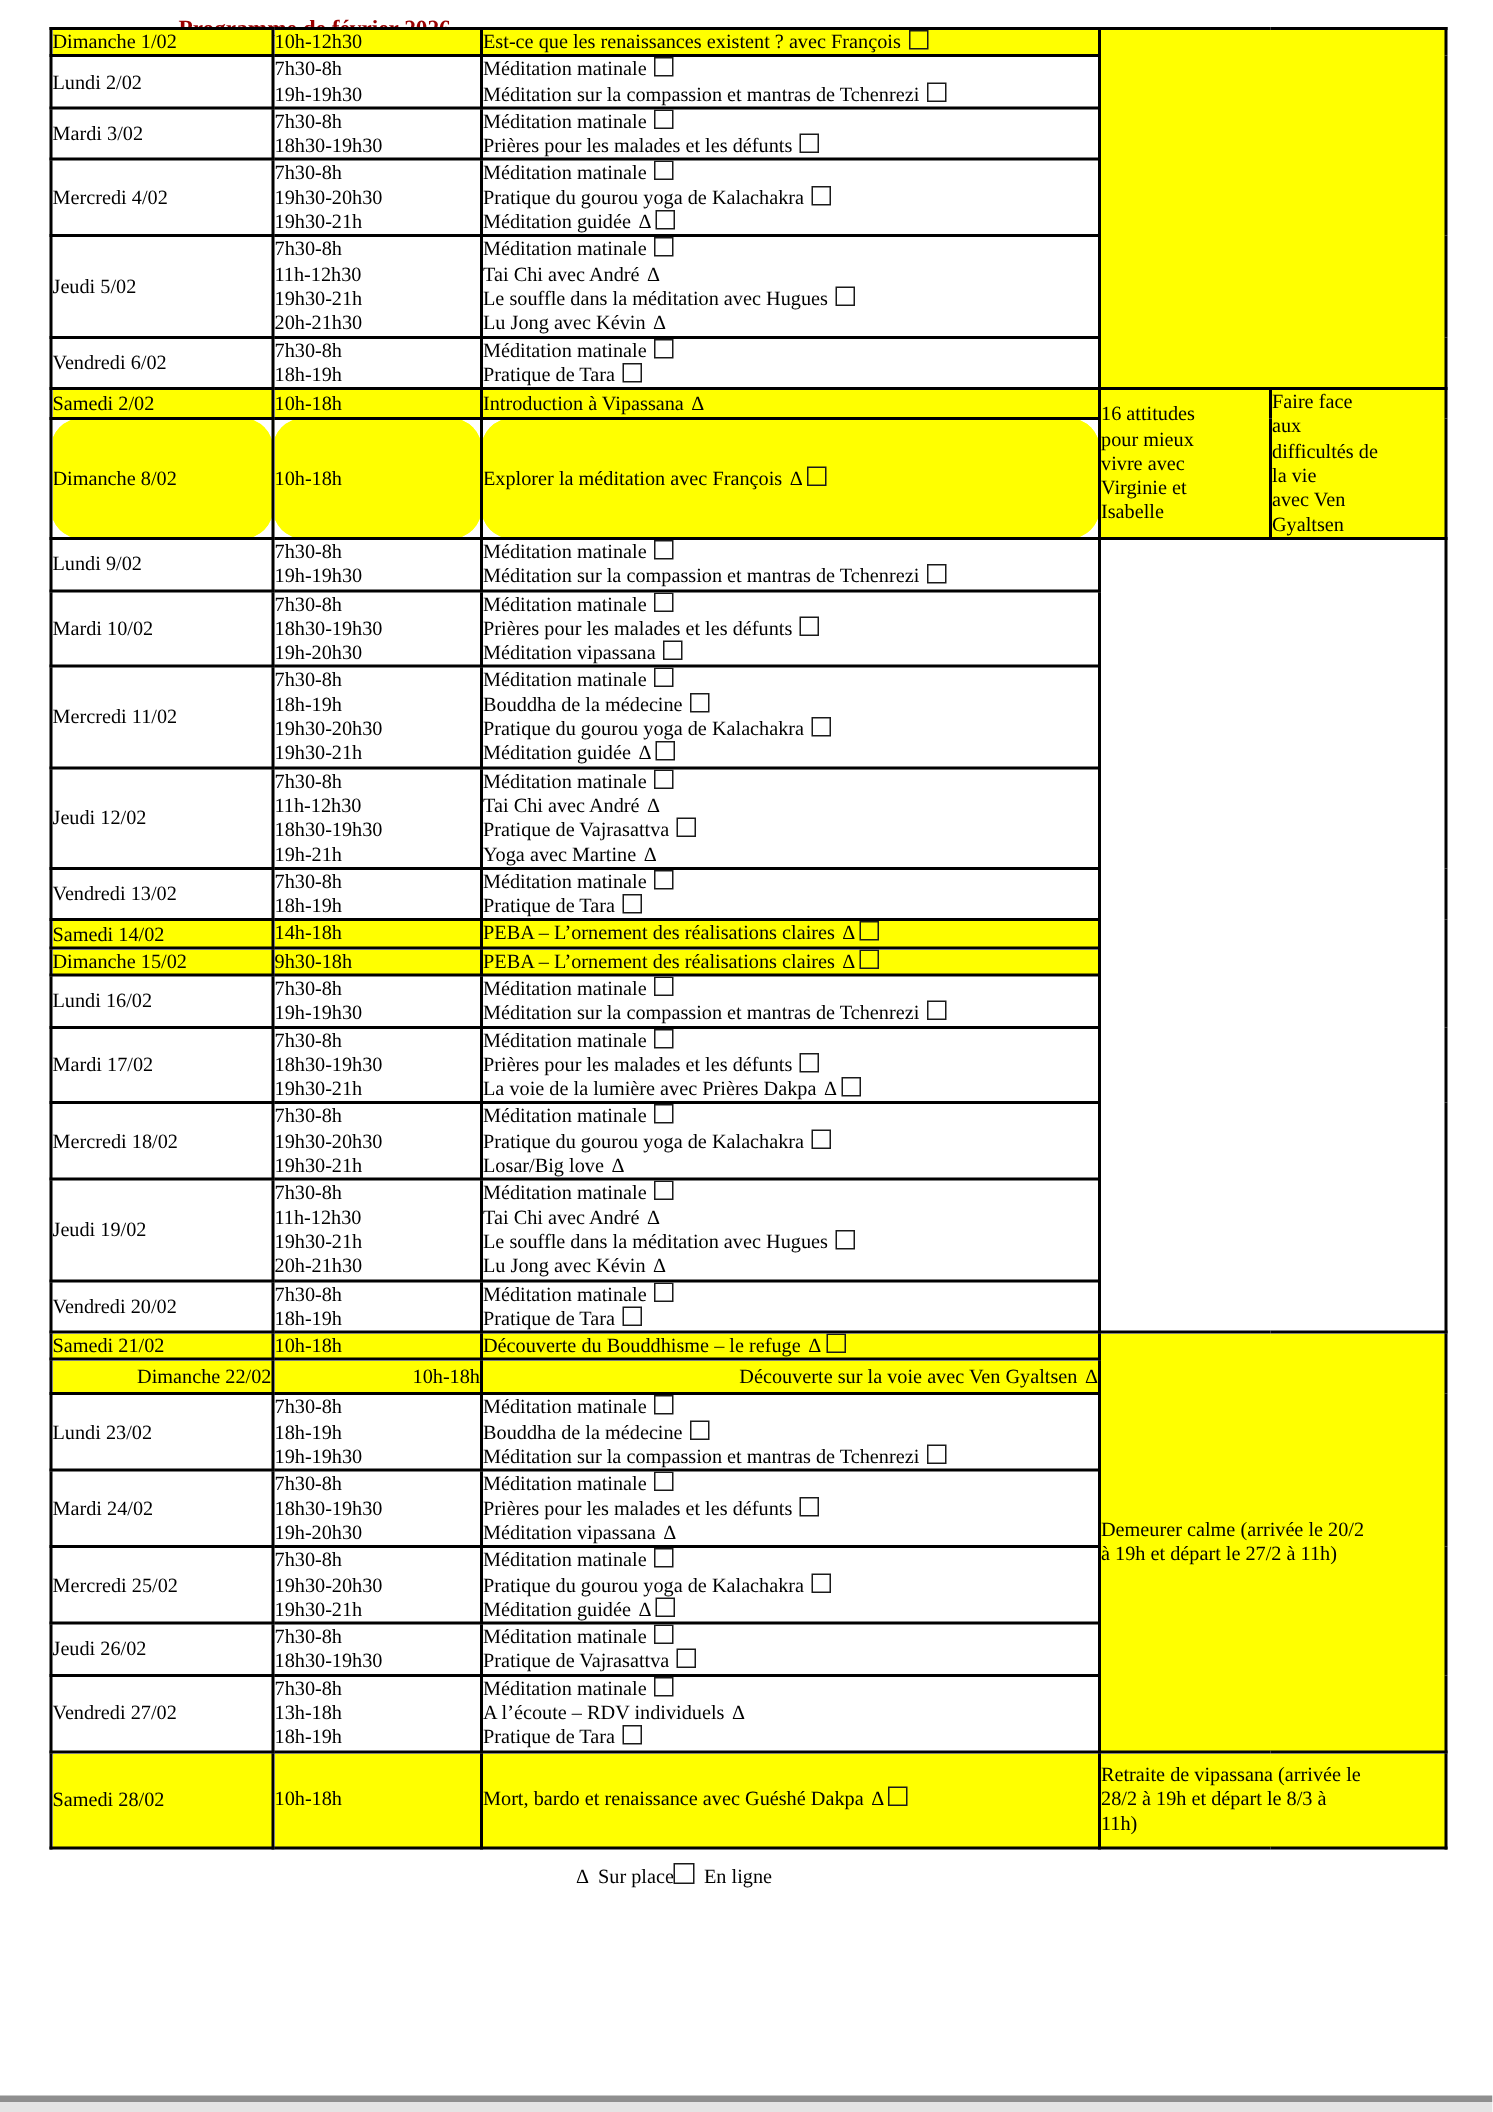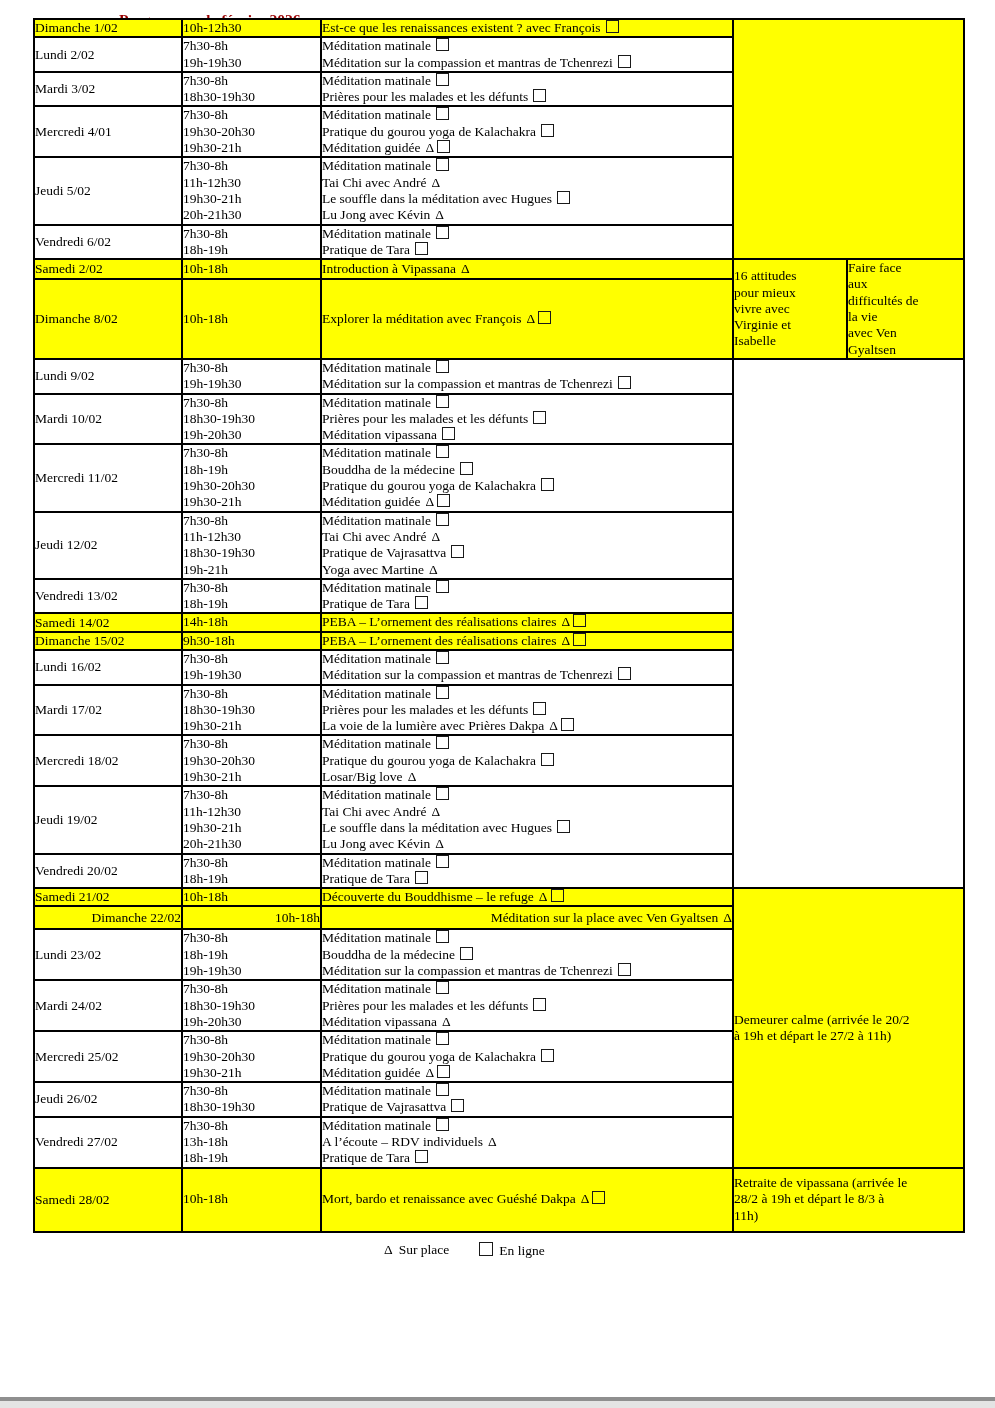--- a/index.html
+++ b/index.html
@@ -29,26 +29,26 @@
     border:1px solid #1a1a1a; margin-left:5px; vertical-align:-1px;
     background:transparent;
   }
   .delta { margin-left:5px; }
   .delta + .cbx { margin-left:3px; }
   td.note {
     padding:1px 3px; white-space:pre-line; line-height:16.3px;
     vertical-align:middle;
   }
   td.note.center { text-align:left; }
-  tr.r7 td { height:78px; }
+  tr.r7 td { height:78px;border-radius:20px; }
   tr.r21 td { height:21px;text-align:right; }
   tr.r27 td { height:62px;margin-left:12px; }
   .legend {
     position:absolute; left:384px; top:1242px;
-    display:flex; gap:30px; font-size:13.5px; 
+    display:flex; font-size:13.5px; align-items:center;
   }
   .legend .cbx { margin-left:0; margin-right:6px; width:12px; height:12px; }
   .legend .delta { margin-left:0; margin-right:6px; }
   .bottom-bar {
     position:absolute; left:0; top:1397px; width:995px; height:11px;
     background:linear-gradient(#8f8f8f 0 4px, #e4e4e4 4px 100%);
   }
 </style>
 </head>
 <body>
@@ -92,21 +92,21 @@
           <td class="times">
             <div class="line">7h30-8h</div>
             <div class="line">18h30-19h30</div>
           </td>
           <td class="acts">
             <div class="line"><span>Méditation matinale</span><span class="cbx"></span></div>
             <div class="line"><span>Prières pour les malades et les défunts</span><span class="cbx"></span></div>
           </td>
         </tr>
         <tr class="r3">
-          <td class="day">Mercredi 4/01</td>
+          <td class="day">Mercredi 4/02</td>
           <td class="times">
             <div class="line">7h30-8h</div>
             <div class="line">19h30-20h30</div>
             <div class="line">19h30-21h</div>
           </td>
           <td class="acts">
             <div class="line"><span>Méditation matinale</span><span class="cbx"></span></div>
             <div class="line"><span>Pratique du gourou yoga de Kalachakra</span><span class="cbx"></span></div>
             <div class="line"><span>Méditation guidée</span><span class="delta">Δ</span><span class="cbx"></span></div>
           </td>
@@ -323,21 +323,21 @@
           </td>
           <td class="note hl" rowspan="7" colspan="2">Demeurer calme (arrivée le 20/2
 à 19h et départ le 27/2 à 11h)</td>
         </tr>
         <tr class="hl r21">
           <td class="day hl">Dimanche 22/02</td>
           <td class="times hl">
             <div class="line">10h-18h</div>
           </td>
           <td class="acts hl">
-            <div class="line"><span>Méditation sur la place avec Ven Gyaltsen</span><span class="delta">Δ</span></div>
+            <div class="line"><span>Découverte sur la voie avec Ven Gyaltsen</span><span class="delta">Δ</span></div>
           </td>
         </tr>
         <tr class="r22">
           <td class="day">Lundi 23/02</td>
           <td class="times">
             <div class="line">7h30-8h</div>
             <div class="line">18h-19h</div>
             <div class="line">19h-19h30</div>
           </td>
           <td class="acts">

